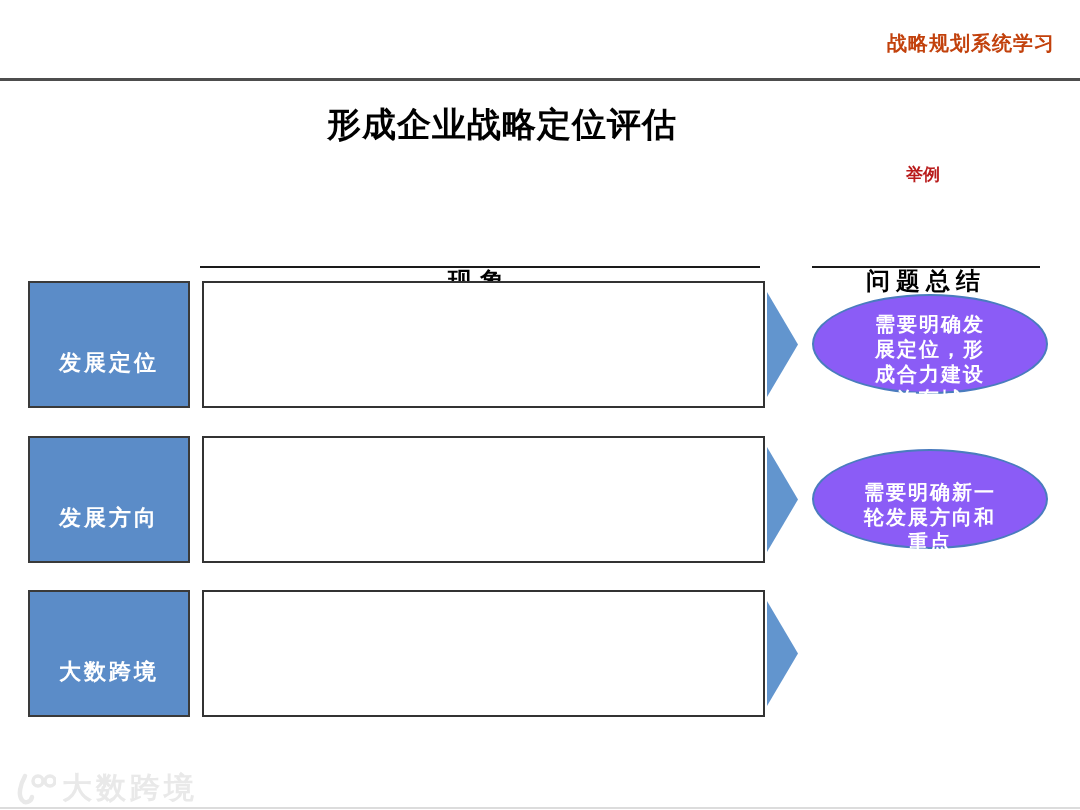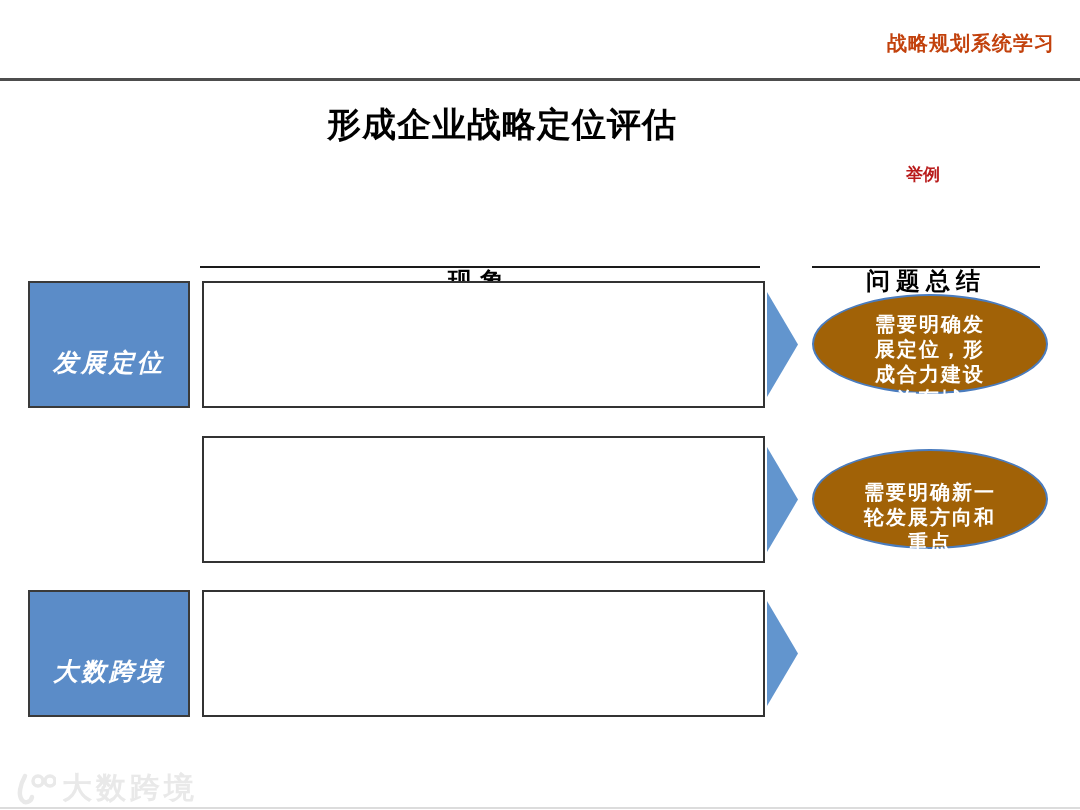--- a/index.html
+++ b/index.html
@@ -36,36 +36,36 @@
   .row{left:0;width:1080px;height:127px;}
   .row.r0{top:281px;}
   .row.r1{top:436px;}
   .row.r2{top:590px;}
 
   .category-box{
     position:absolute;left:28px;top:0;width:158px;height:123px;
     background:#5b8cc8;border:2px solid #3a3a3a;
     display:flex;align-items:center;justify-content:center;
   }
-  .category-label{color:#ffffff;font-size:25px;letter-spacing:3px;font-style:italic;}
+  .category-label{color:#ffffff;font-size:22px;letter-spacing:3px;}
 
   .phenomenon-box{
     position:absolute;left:202px;top:0;width:559px;height:123px;
     background:#ffffff;border:2px solid #333333;
   }
 
   .arrow{
     position:absolute;left:767px;top:11px;width:31px;height:105px;
     background:#6295ce;
     clip-path:polygon(0% 0%, 100% 50%, 0% 100%);
   }
 
   .summary-ellipse{
     position:absolute;left:812px;top:13px;width:232px;height:96px;
-    background:#a16207;border:2px solid #4a7cbe;border-radius:50%;
+    background:#8b5cf6;border:2px solid #4a7cbe;border-radius:50%;
     display:flex;align-items:center;justify-content:center;
   }
   .summary-text{
     color:#ffffff;font-size:20px;line-height:1.25;letter-spacing:2px;
     text-align:center;
   }
   .row.r0 .summary-text{max-width:120px;}
   .row.r1 .summary-text{max-width:142px;}
   .row.r2 .summary-text{max-width:142px;}
 
@@ -96,20 +96,23 @@
     <span class="category-label kai">发展定位</span>
   </div>
   <div class="phenomenon-box"></div>
   <div class="arrow"></div>
   <div class="summary-ellipse">
     <span class="summary-text kai">需要明确发展定位，形成合力建设汽车城</span>
   </div>
 </div>
 
 <div class="abs row r1">
+  <div class="category-box">
+    <span class="category-label kai">发展方向</span>
+  </div>
   <div class="phenomenon-box"></div>
   <div class="arrow"></div>
   <div class="summary-ellipse">
     <span class="summary-text kai">需要明确新一轮发展方向和重点</span>
   </div>
 </div>
 
 <div class="abs row r2">
   <div class="category-box">
     <span class="category-label kai">大数跨境</span>

